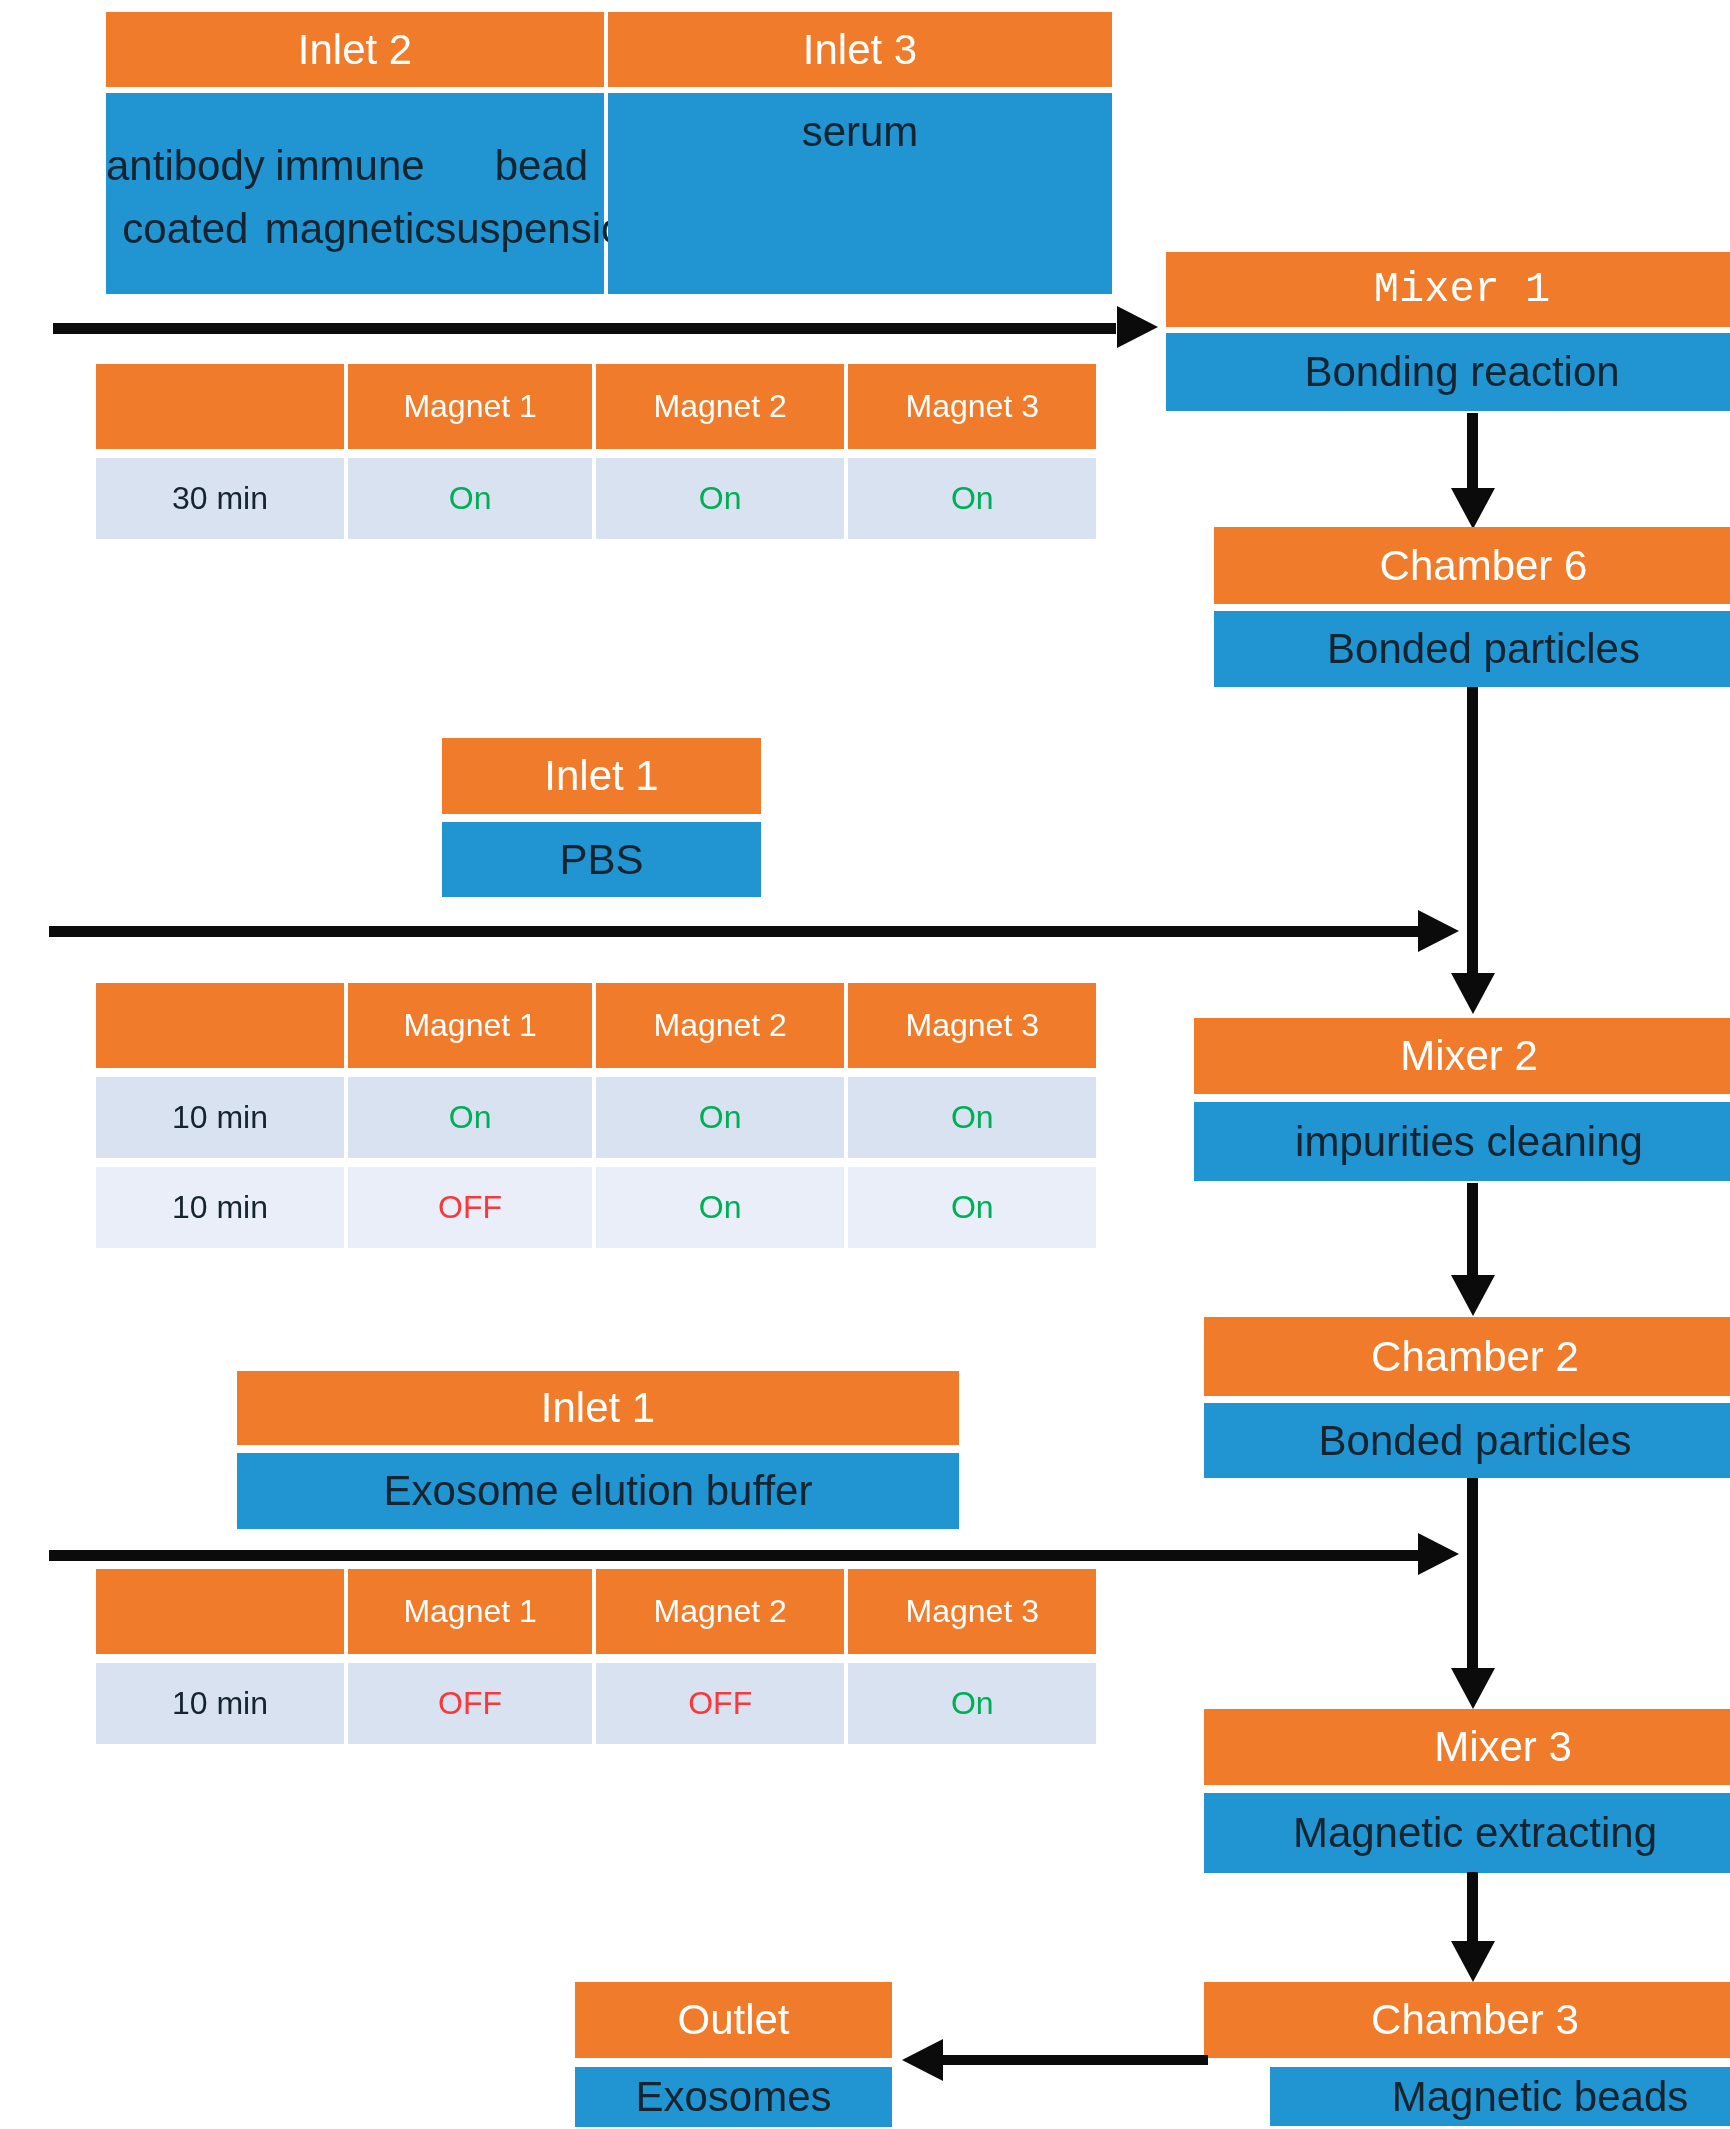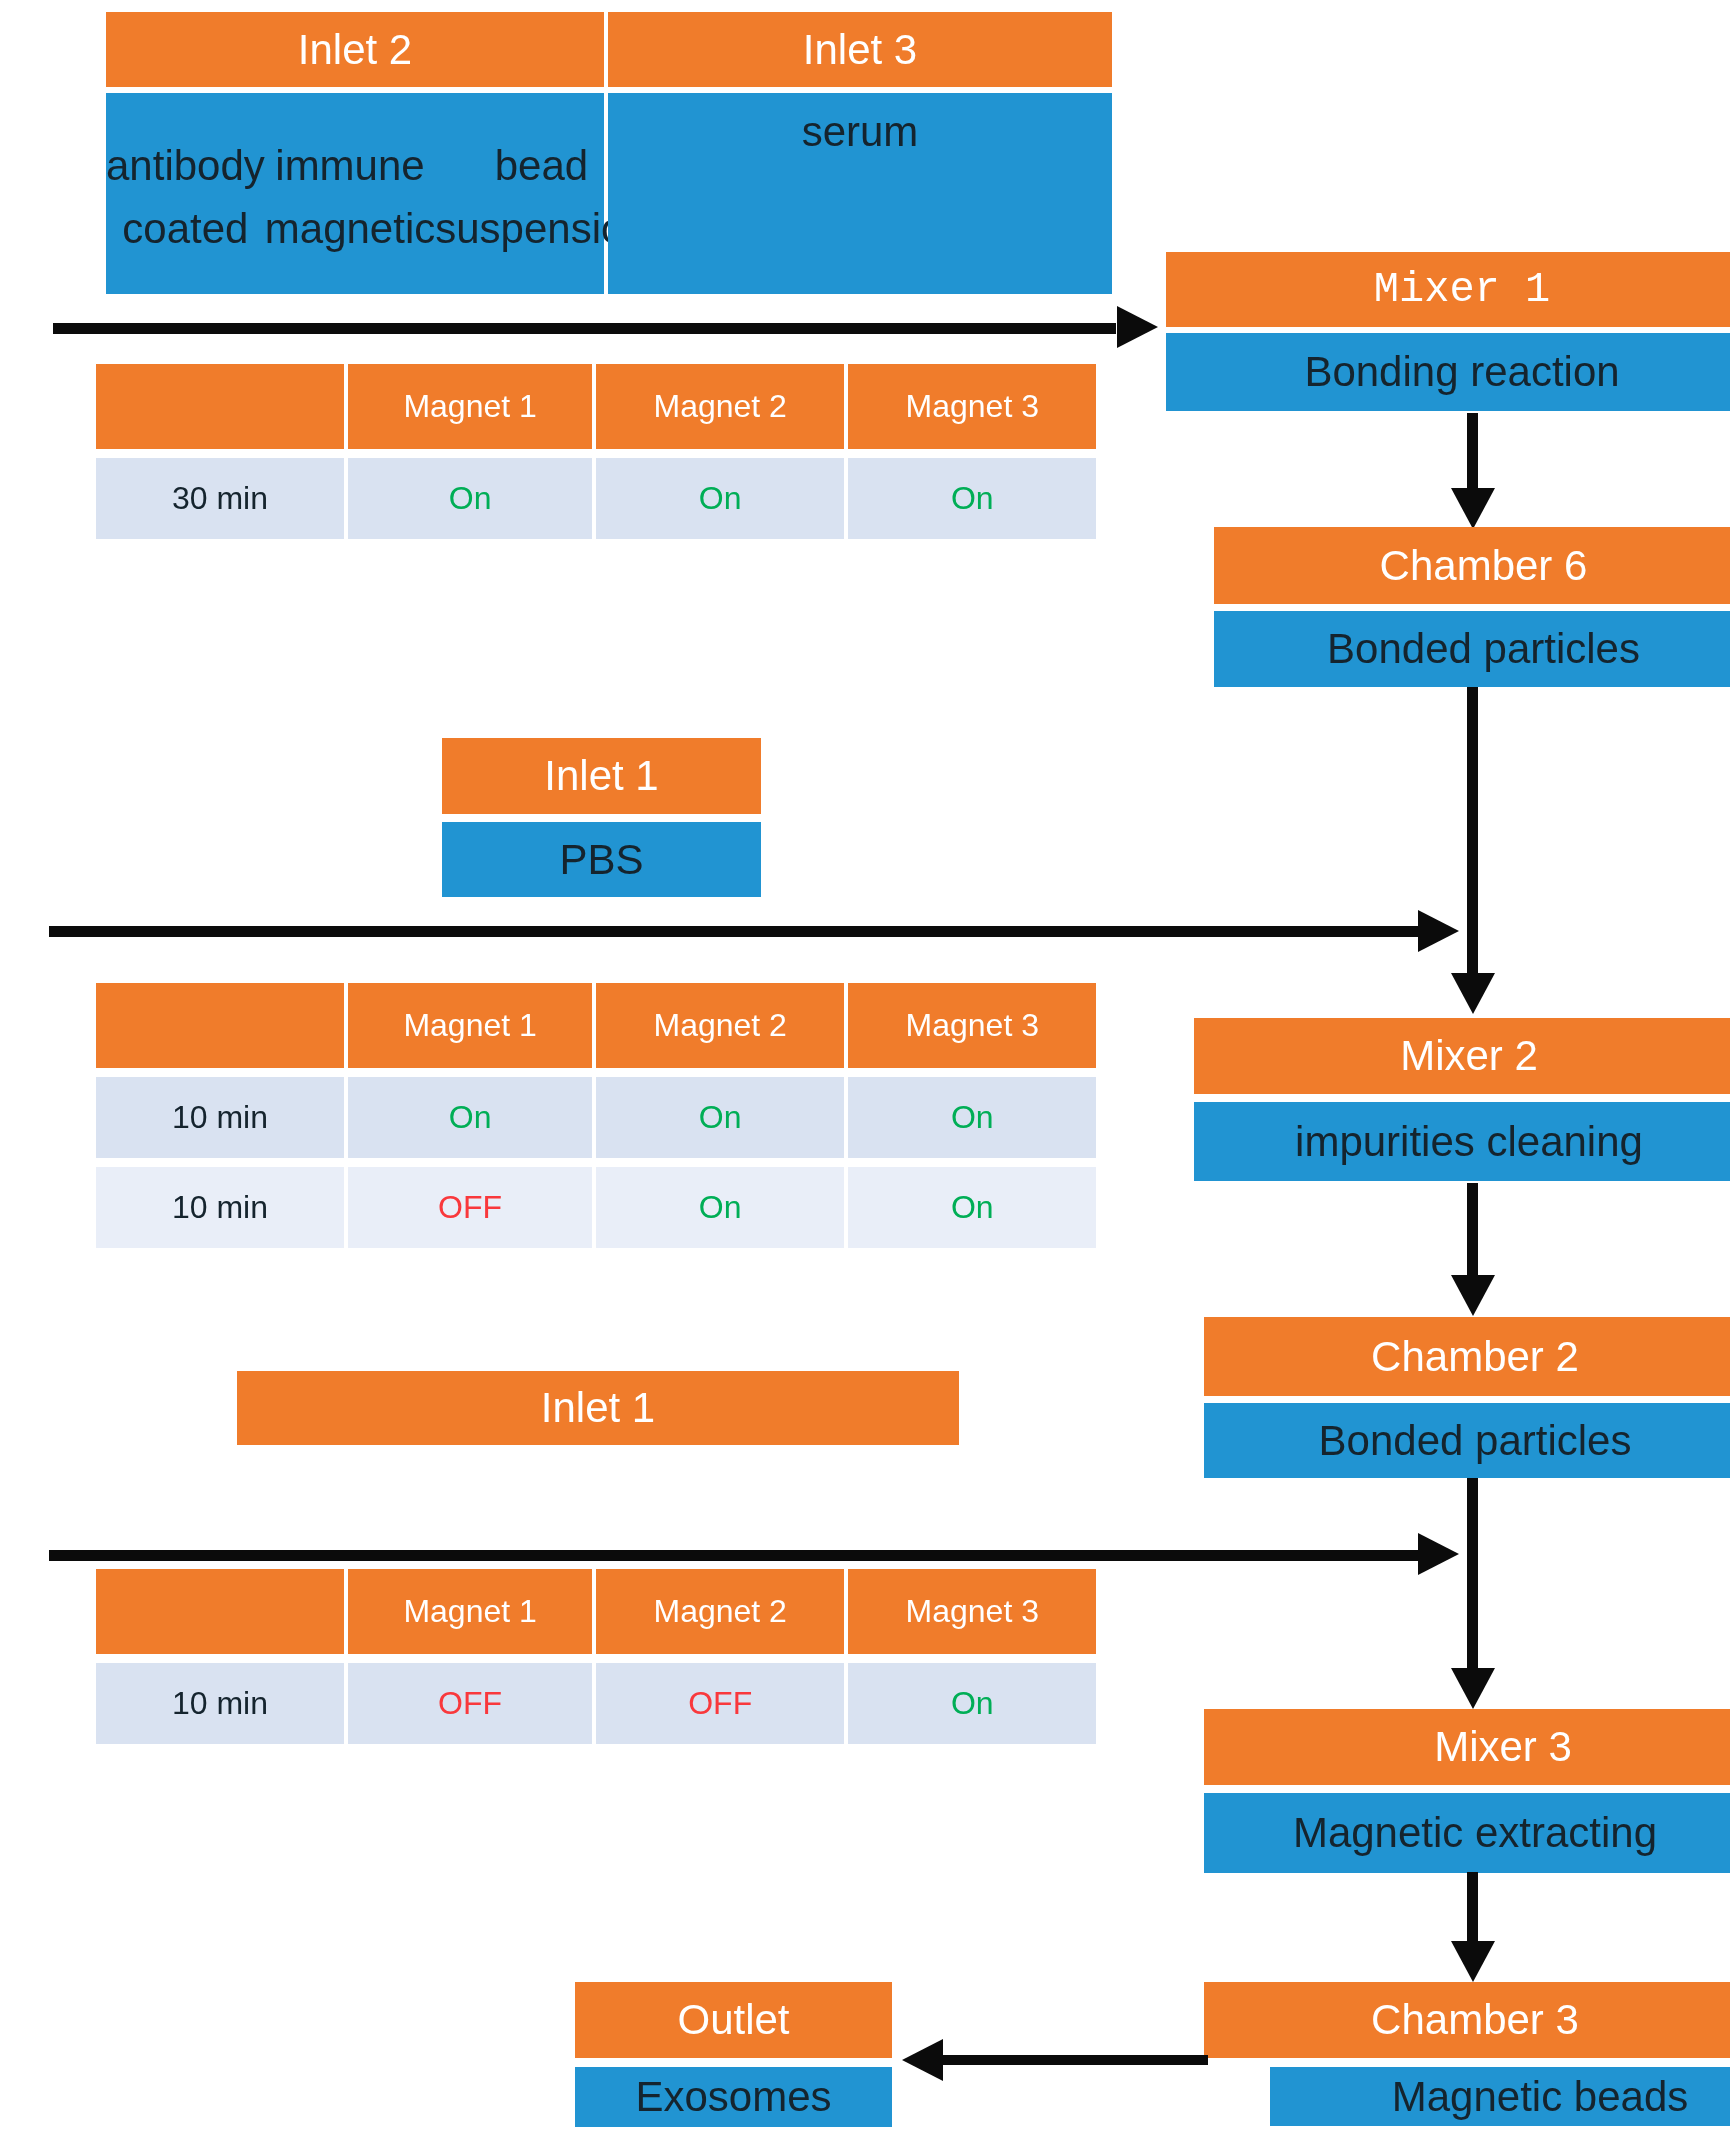--- a/index.html
+++ b/index.html
@@ -174,20 +174,23 @@
   <div class="box" style="left:1175px;top:1317px;width:542px;height:79px;">
     <span>Chamber 2</span>
   </div>
   <div class="box blue" style="left:1175px;top:1403px;width:542px;height:75px;">
     <span>Bonded particles</span>
   </div>
 
   <div class="box" style="left:208px;top:1371px;width:722px;height:74px;">
     <span>Inlet 1</span>
   </div>
+  <div class="box blue" style="left:208px;top:1453px;width:722px;height:76px;">
+    <span>Exosome elution buffer</span>
+  </div>
 
   <div class="vline" style="left:1438px;top:1478px;height:191px;"></div>
   <div class="tri down" style="left:1422px;top:1668px;"></div>
 
   <div class="hline" style="left:20.3px;top:1550px;width:1370px;"></div>
   <div class="tri right" style="left:1389px;top:1533px;"></div>
 
   <div class="mtable" style="left:67px;top:1569px;">
     <div class="trow thead">
       <div class="cell">

